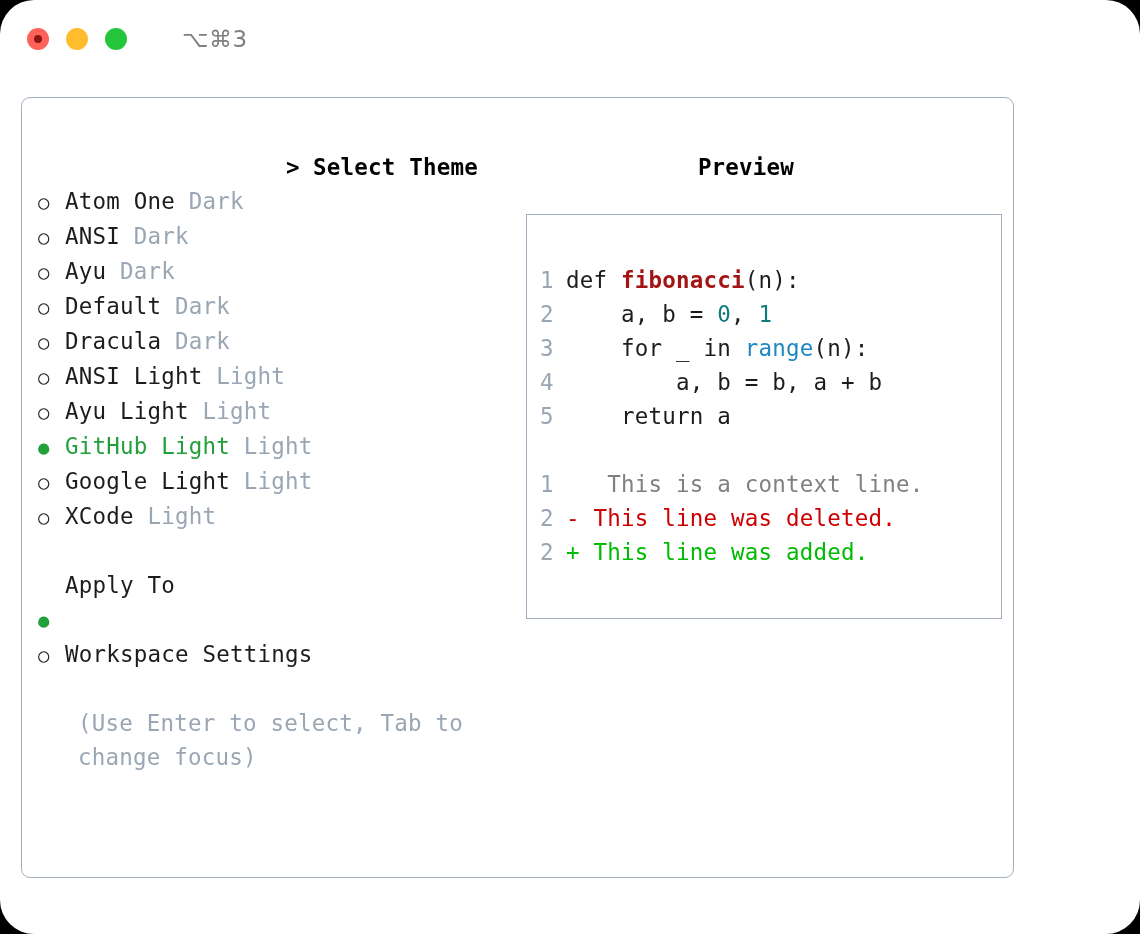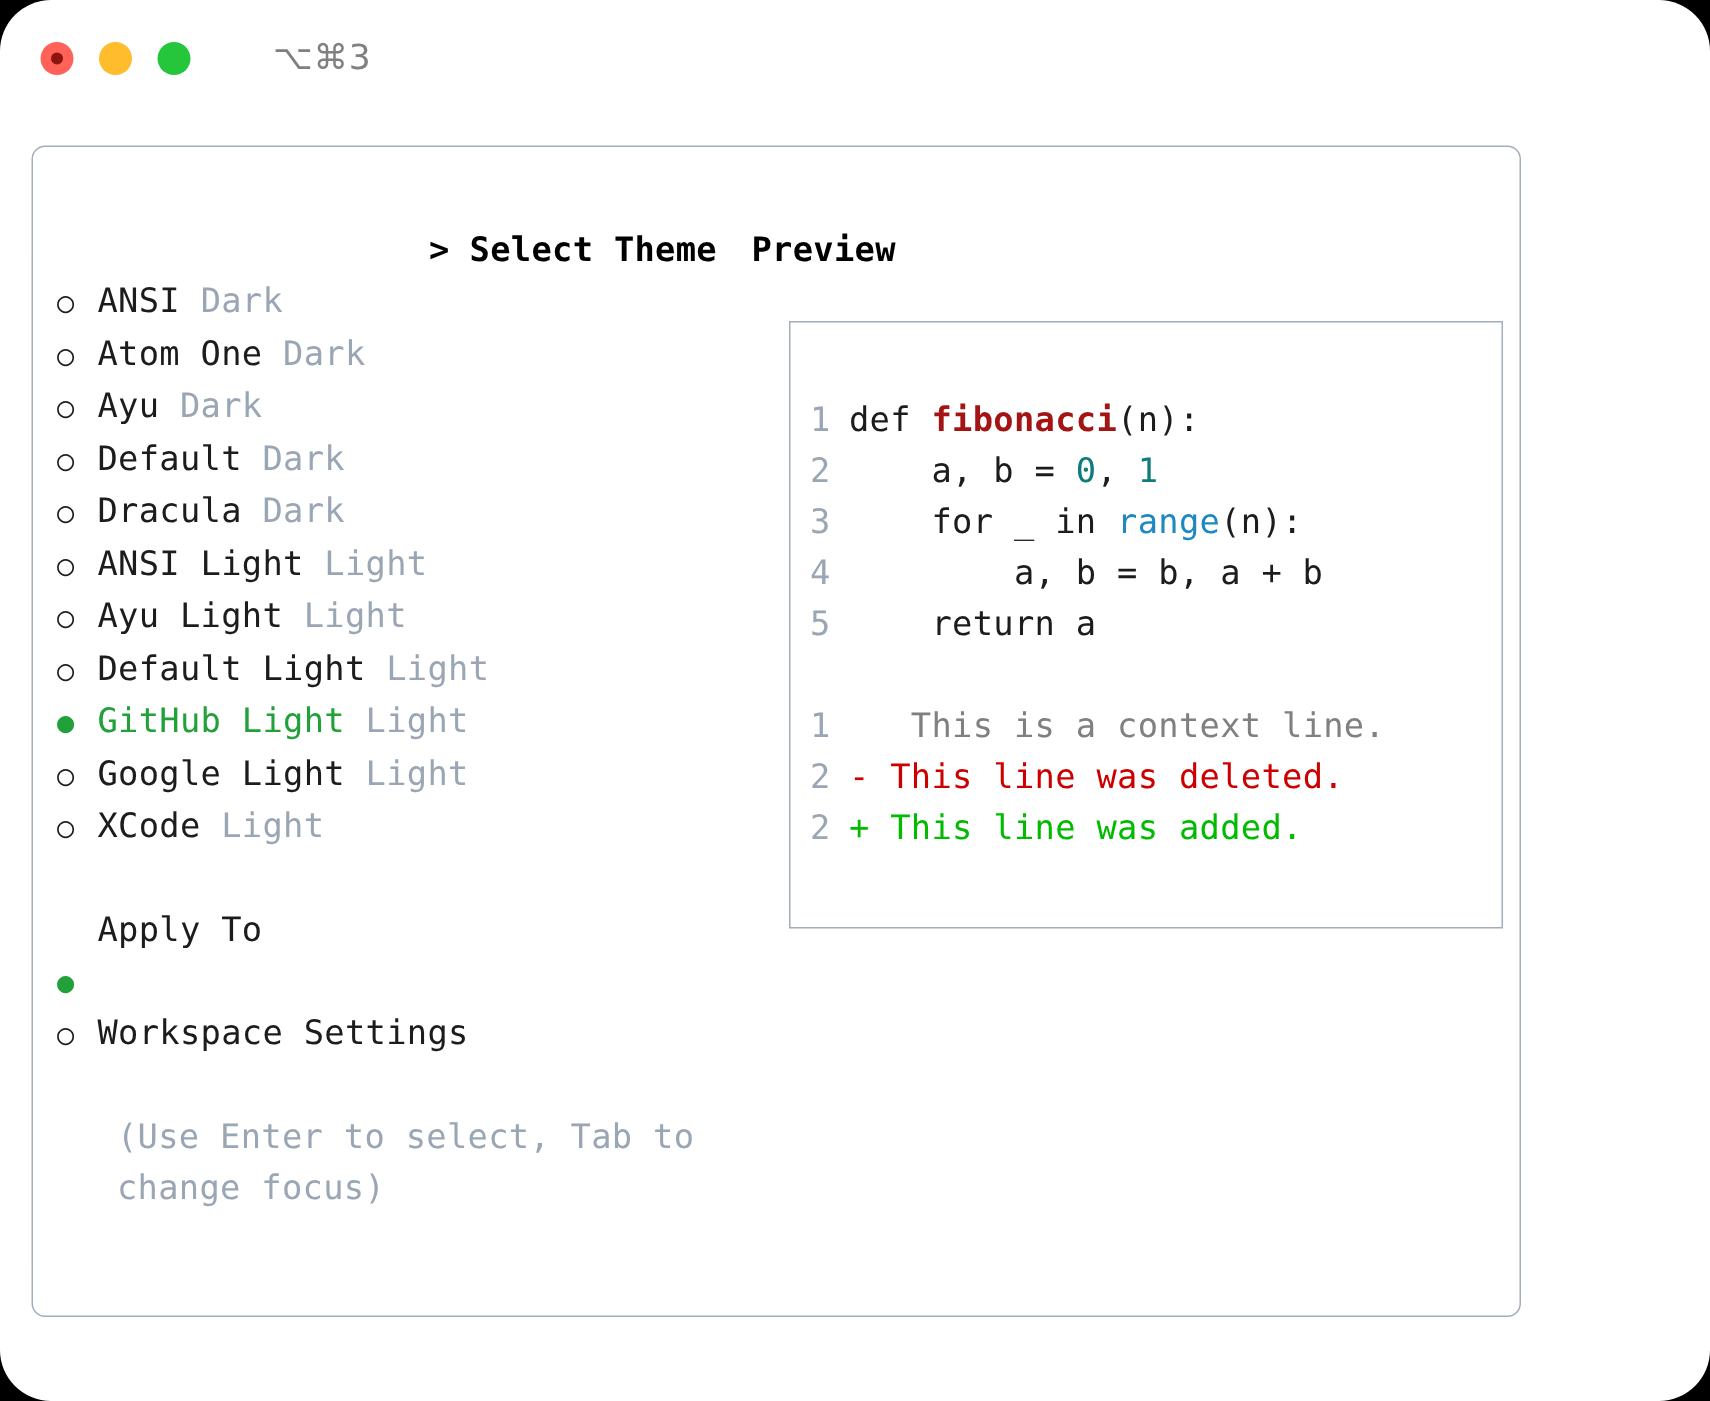--- a/index.html
+++ b/index.html
@@ -140,20 +140,21 @@
     left: 479px;
     top: 52px;
     width: 490px;
   }
   .preview-title {
     font-size: 22.5px;
     line-height: 34px;
     font-weight: bold;
     color: #000000;
     letter-spacing: 0.2px;
+    text-align: center;
   }
   .code-box {
     margin-top: 30px;
     width: 476px;
     height: 405px;
     border: 1.5px solid #a3aebc;
     box-sizing: border-box;
     background: #ffffff;
     padding: 48px 0 0 13px;
     margin-left: 25px;
@@ -193,36 +194,35 @@
     <div class="shortcut">⌥⌘3</div>
   </div>
 
   <div class="panel">
     <div class="columns">
 
       <div class="left-col">
 
         <div class="row section-title"><span class="marker">&gt; </span><span>Select Theme</span></div>
 
+        <div class="row"><span class="marker bullet-empty"></span><span>Atom One</span> <span class="variant">Dark</span></div>
+
         <div class="row"><span class="marker bullet-empty"></span><span>ANSI</span> <span class="variant">Dark</span></div>
 
-        <div class="row"><span class="marker bullet-empty"></span><span>Atom One</span> <span class="variant">Dark</span></div>
-
         <div class="row"><span class="marker bullet-empty"></span><span>Ayu</span> <span class="variant">Dark</span></div>
 
         <div class="row"><span class="marker bullet-empty"></span><span>Default</span> <span class="variant">Dark</span></div>
 
         <div class="row"><span class="marker bullet-empty"></span><span>Dracula</span> <span class="variant">Dark</span></div>
 
 
         <div class="row"><span class="marker bullet-empty"></span><span>ANSI Light</span> <span class="variant">Light</span></div>
 
         <div class="row"><span class="marker bullet-empty"></span><span>Ayu Light</span> <span class="variant">Light</span></div>
 
-        <div class="row"><span class="marker bullet-empty"></span><span>Default Light</span> <span class="variant">Light</span></div>
 
         <div class="row"><span class="marker bullet-full"></span><span class="label-selected">GitHub Light</span> <span class="variant">Light</span></div>
 
         <div class="row"><span class="marker bullet-empty"></span><span>Google Light</span> <span class="variant">Light</span></div>
 
         <div class="row"><span class="marker bullet-empty"></span><span>XCode</span> <span class="variant">Light</span></div>
 
         <div class="spacer-sm"></div>
 
         <div class="row"><span class="marker"></span><span>Apply To</span></div>

